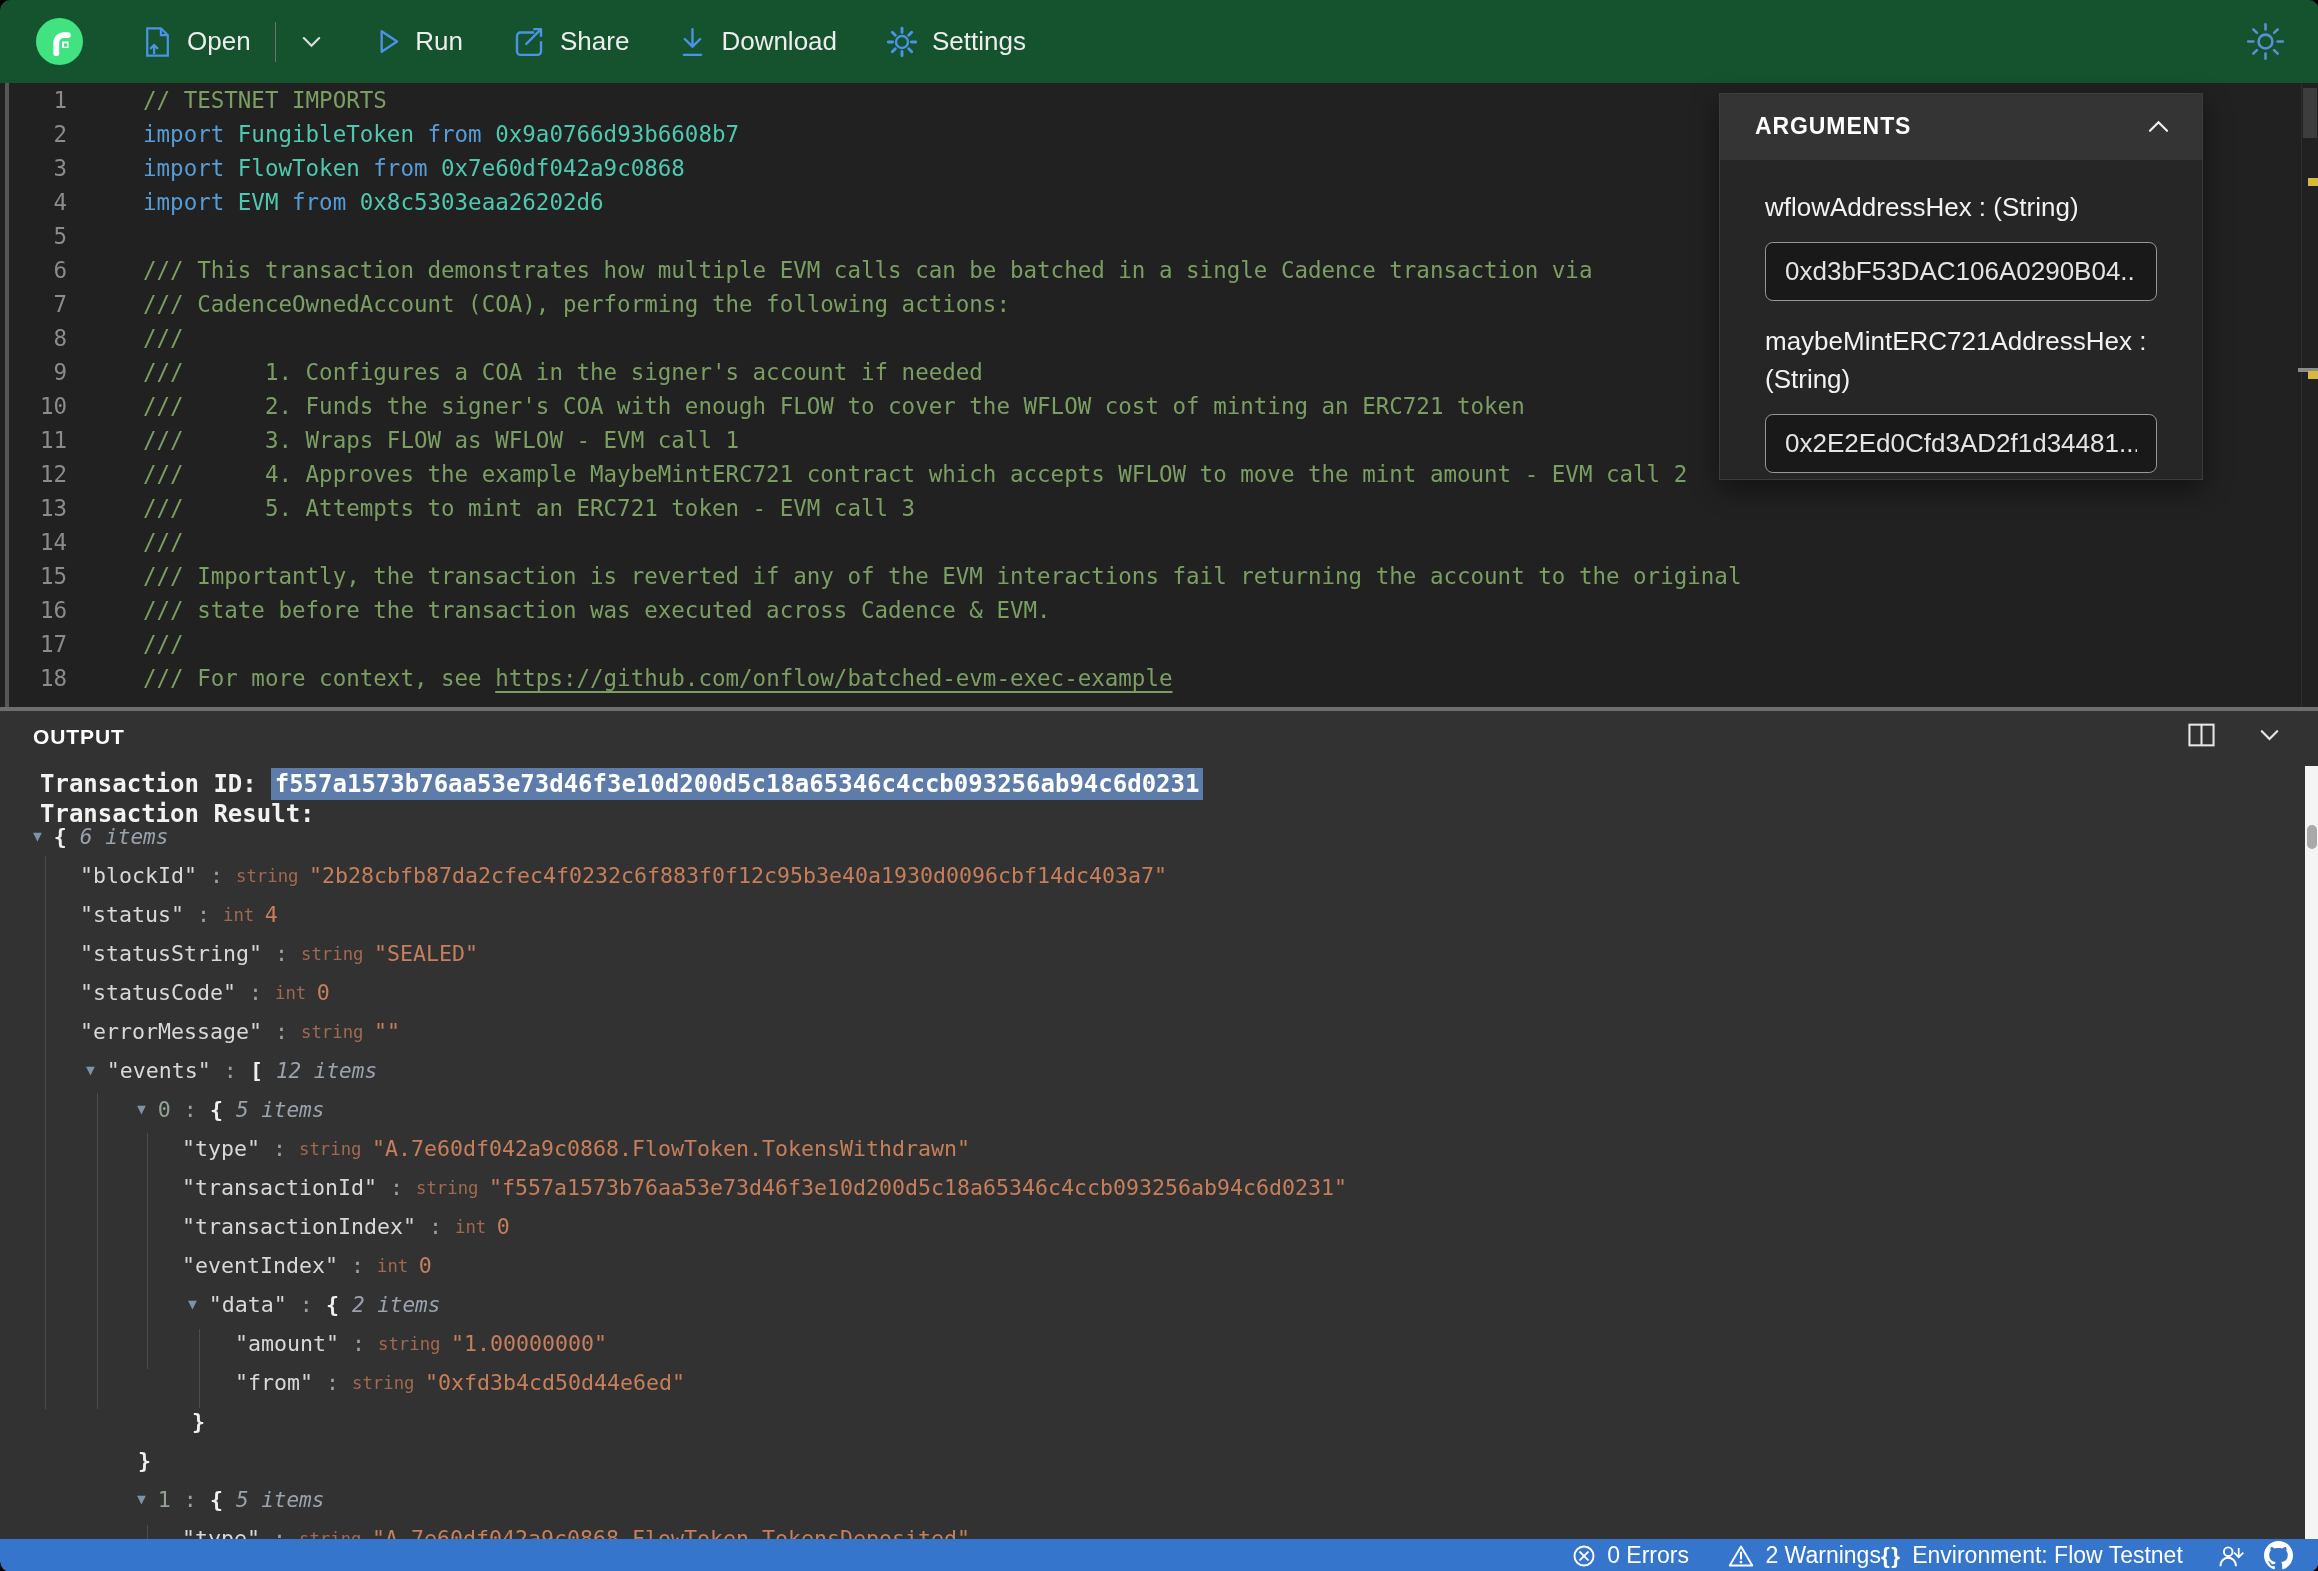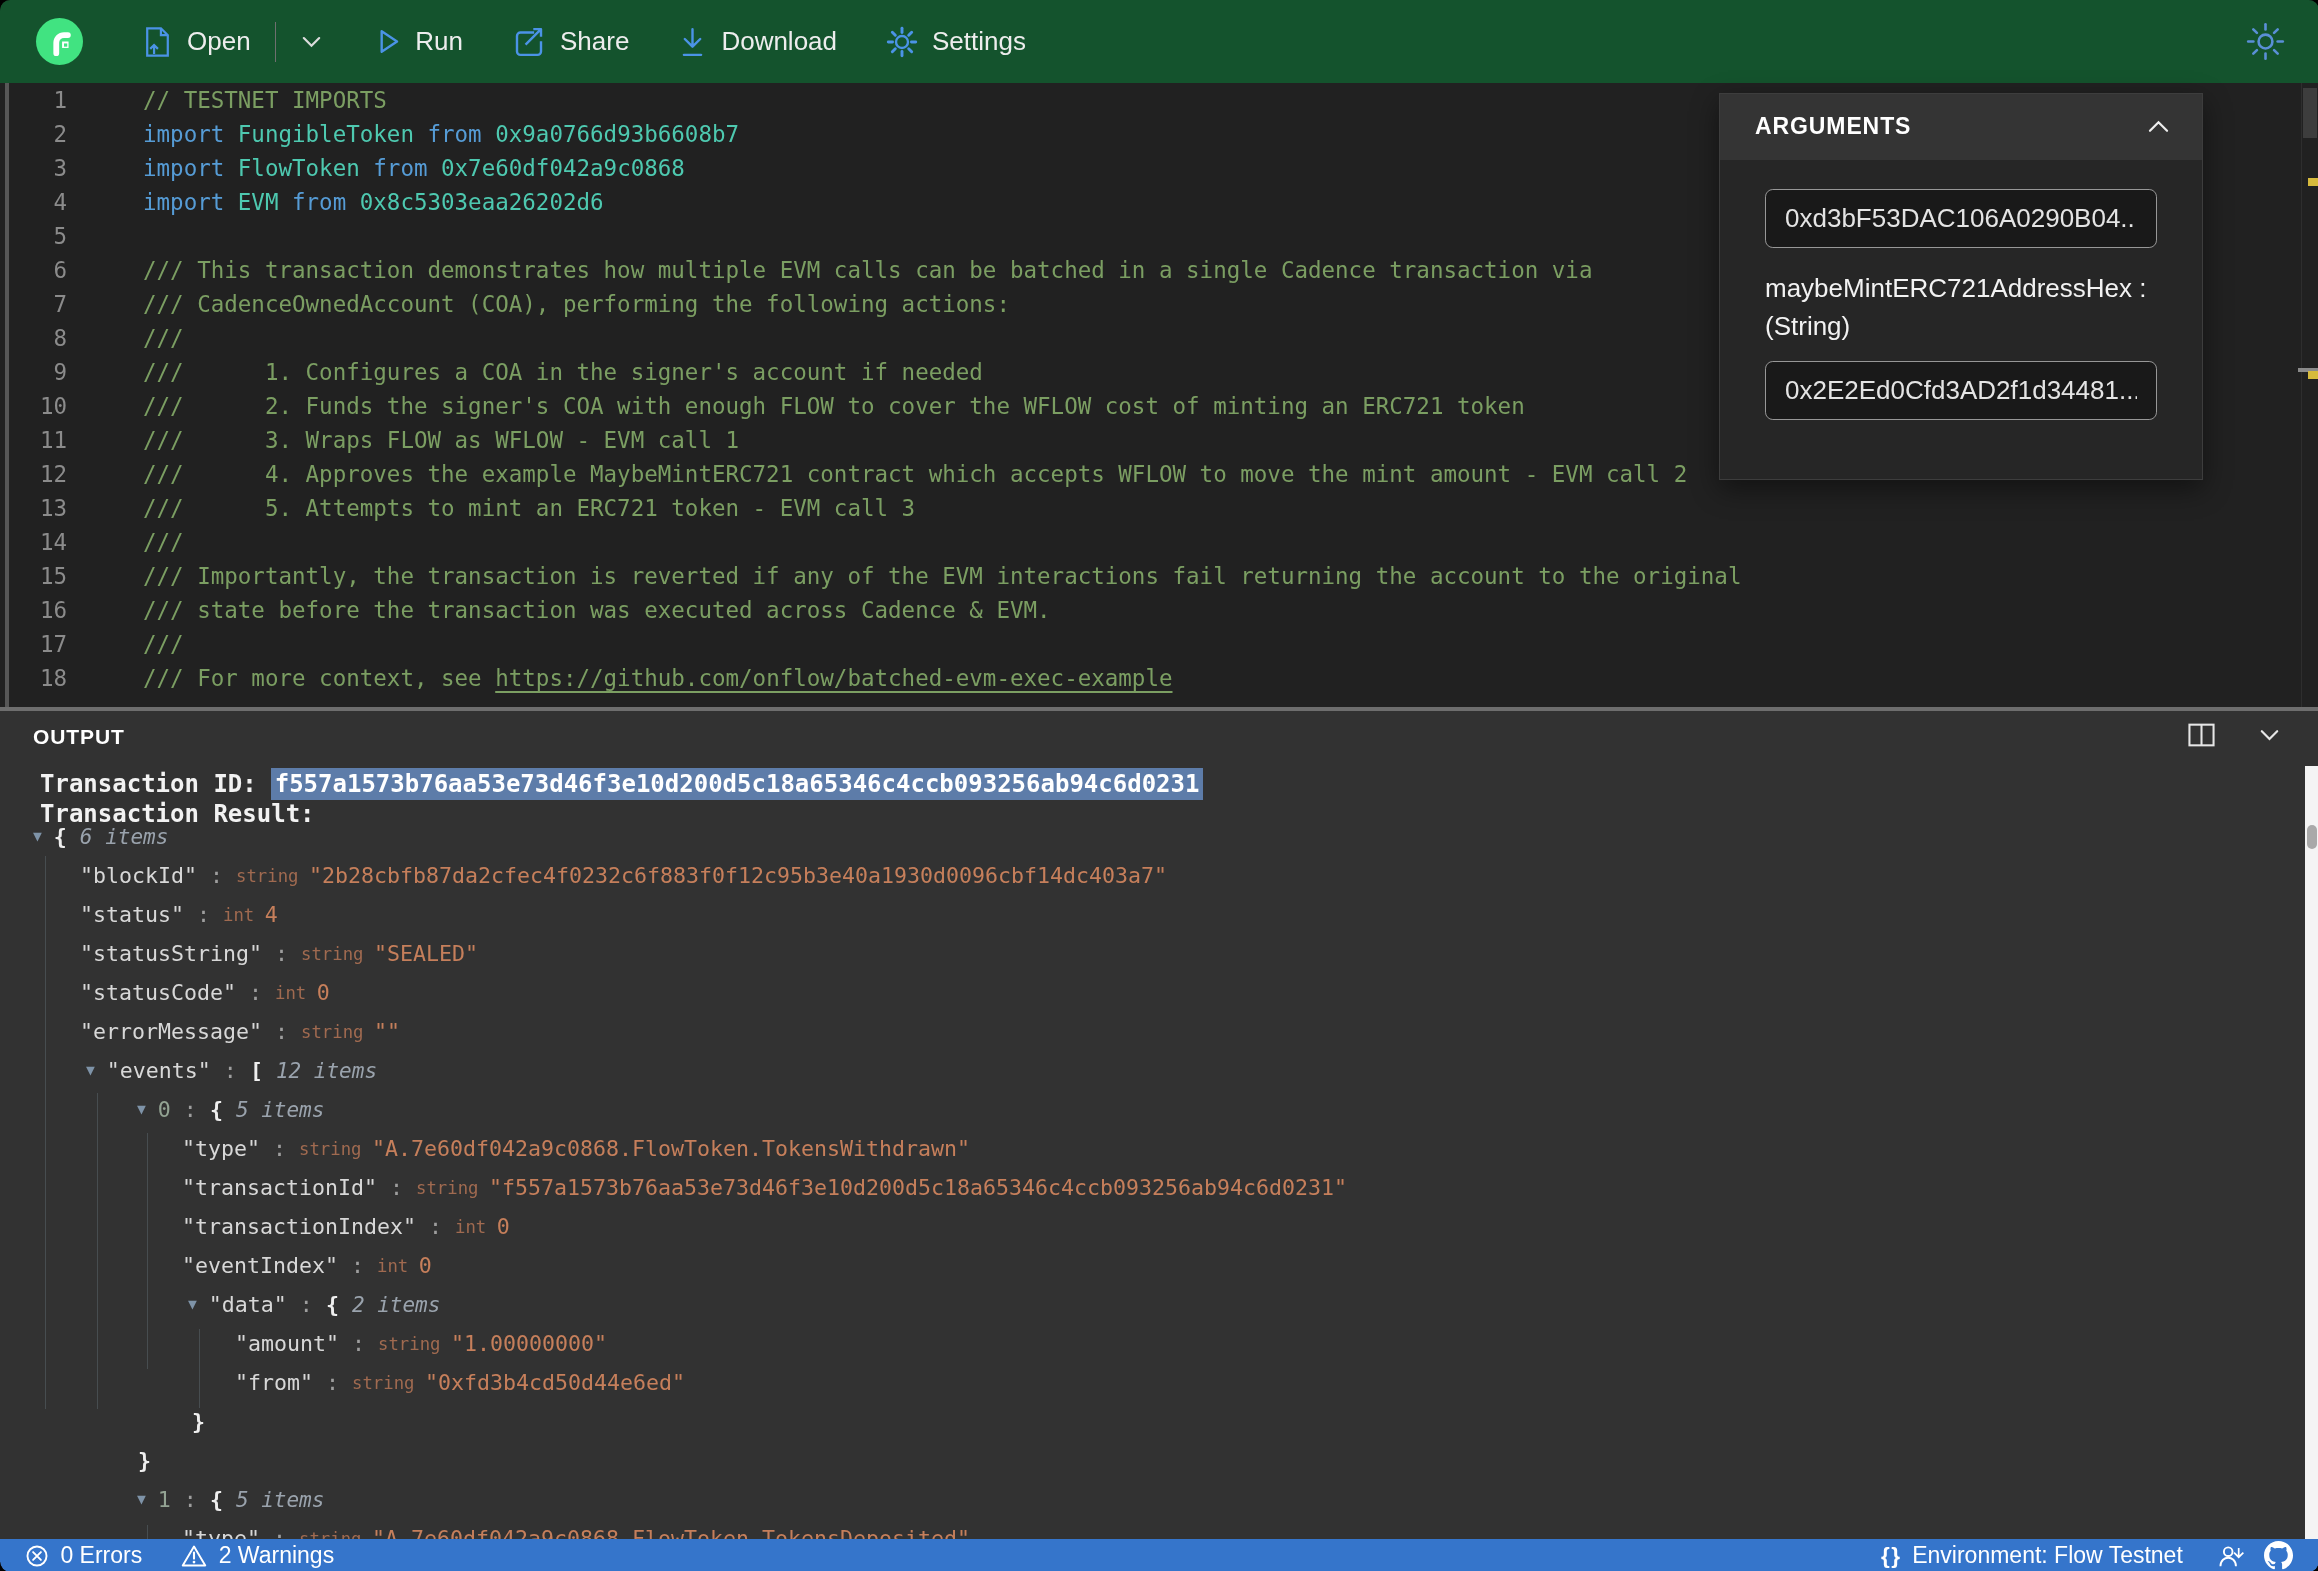--- a/index.html
+++ b/index.html
@@ -67,21 +67,21 @@
   .ti{color:#c67f5b;}
   .tit{color:#9aa3ad;font-style:italic;font-size:21px;}
   .tb{color:#efefef;font-weight:bold;}
   .tix{color:#93a393;}
   .guide{position:absolute;width:0.9px;background:#474d50;}
   .out-scrolltrack{position:absolute;right:0;top:55px;width:14px;bottom:0;background:#f4f4f4;}
   .out-scrollthumb{position:absolute;right:1.7px;top:59px;width:10.4px;height:24px;background:#a9a9a9;border-radius:6px;}
 
   
   .statusbar{position:absolute;left:0;top:1539px;width:2319px;height:33px;background:#3575cb;
-             display:flex;align-items:center;justify-content:space-between;color:#fff;
+             display:flex;align-items:center;justify-content:flex-end;color:#fff;
              border-radius:0 0 10.4px 10.4px;}
   .sb-left,.sb-right{display:flex;align-items:center;gap:15.6px;font-size:23px;}
   .sb-left{margin-left:24px;}
   .sb-right{margin-right:26px;}
   .sb-item{display:flex;align-items:center;gap:10.4px;}
   .braces{font-size:22.5px;font-weight:bold;letter-spacing:1.7px;}
 </style>
 </head>
 <body>
 
@@ -200,21 +200,21 @@
       <div class="marker" style="top:288px"></div>
     </div>
 
     <div class="args">
       <div class="args-header">
         <span class="args-title">ARGUMENTS</span>
         <svg width="29" height="19" viewBox="0 0 34 22">
           <path d="M7 16 l10 -10 10 10" fill="none" stroke="#eeeeee" stroke-width="2.6" stroke-linecap="round"></path>
         </svg>
       </div>
-      <div class="args-body"><input class="arg-input" value="0xd3bF53DAC106A0290B04..." style=""><div class="arg-label">maybeMintERC721AddressHex : (String)</div><input class="arg-input" value="0x2E2Ed0Cfd3AD2f1d34481..." style=""></div>
+      <div class="args-body"><div class="arg-label">wflowAddressHex : (String)</div><input class="arg-input" value="0xd3bF53DAC106A0290B04..." style=""><div class="arg-label">maybeMintERC721AddressHex : (String)</div><input class="arg-input" value="0x2E2Ed0Cfd3AD2f1d34481..." style=""></div>
     </div>
   </div>
 
   <div class="hdivider"></div>
 
   <div class="output">
     <div class="out-header">OUTPUT</div>
     <div class="out-icons">
       <svg width="31" height="28" viewBox="0 0 36 32">
         <rect x="4" y="4" width="28" height="24" fill="none" stroke="#e6e6e6" stroke-width="2.4"></rect>

